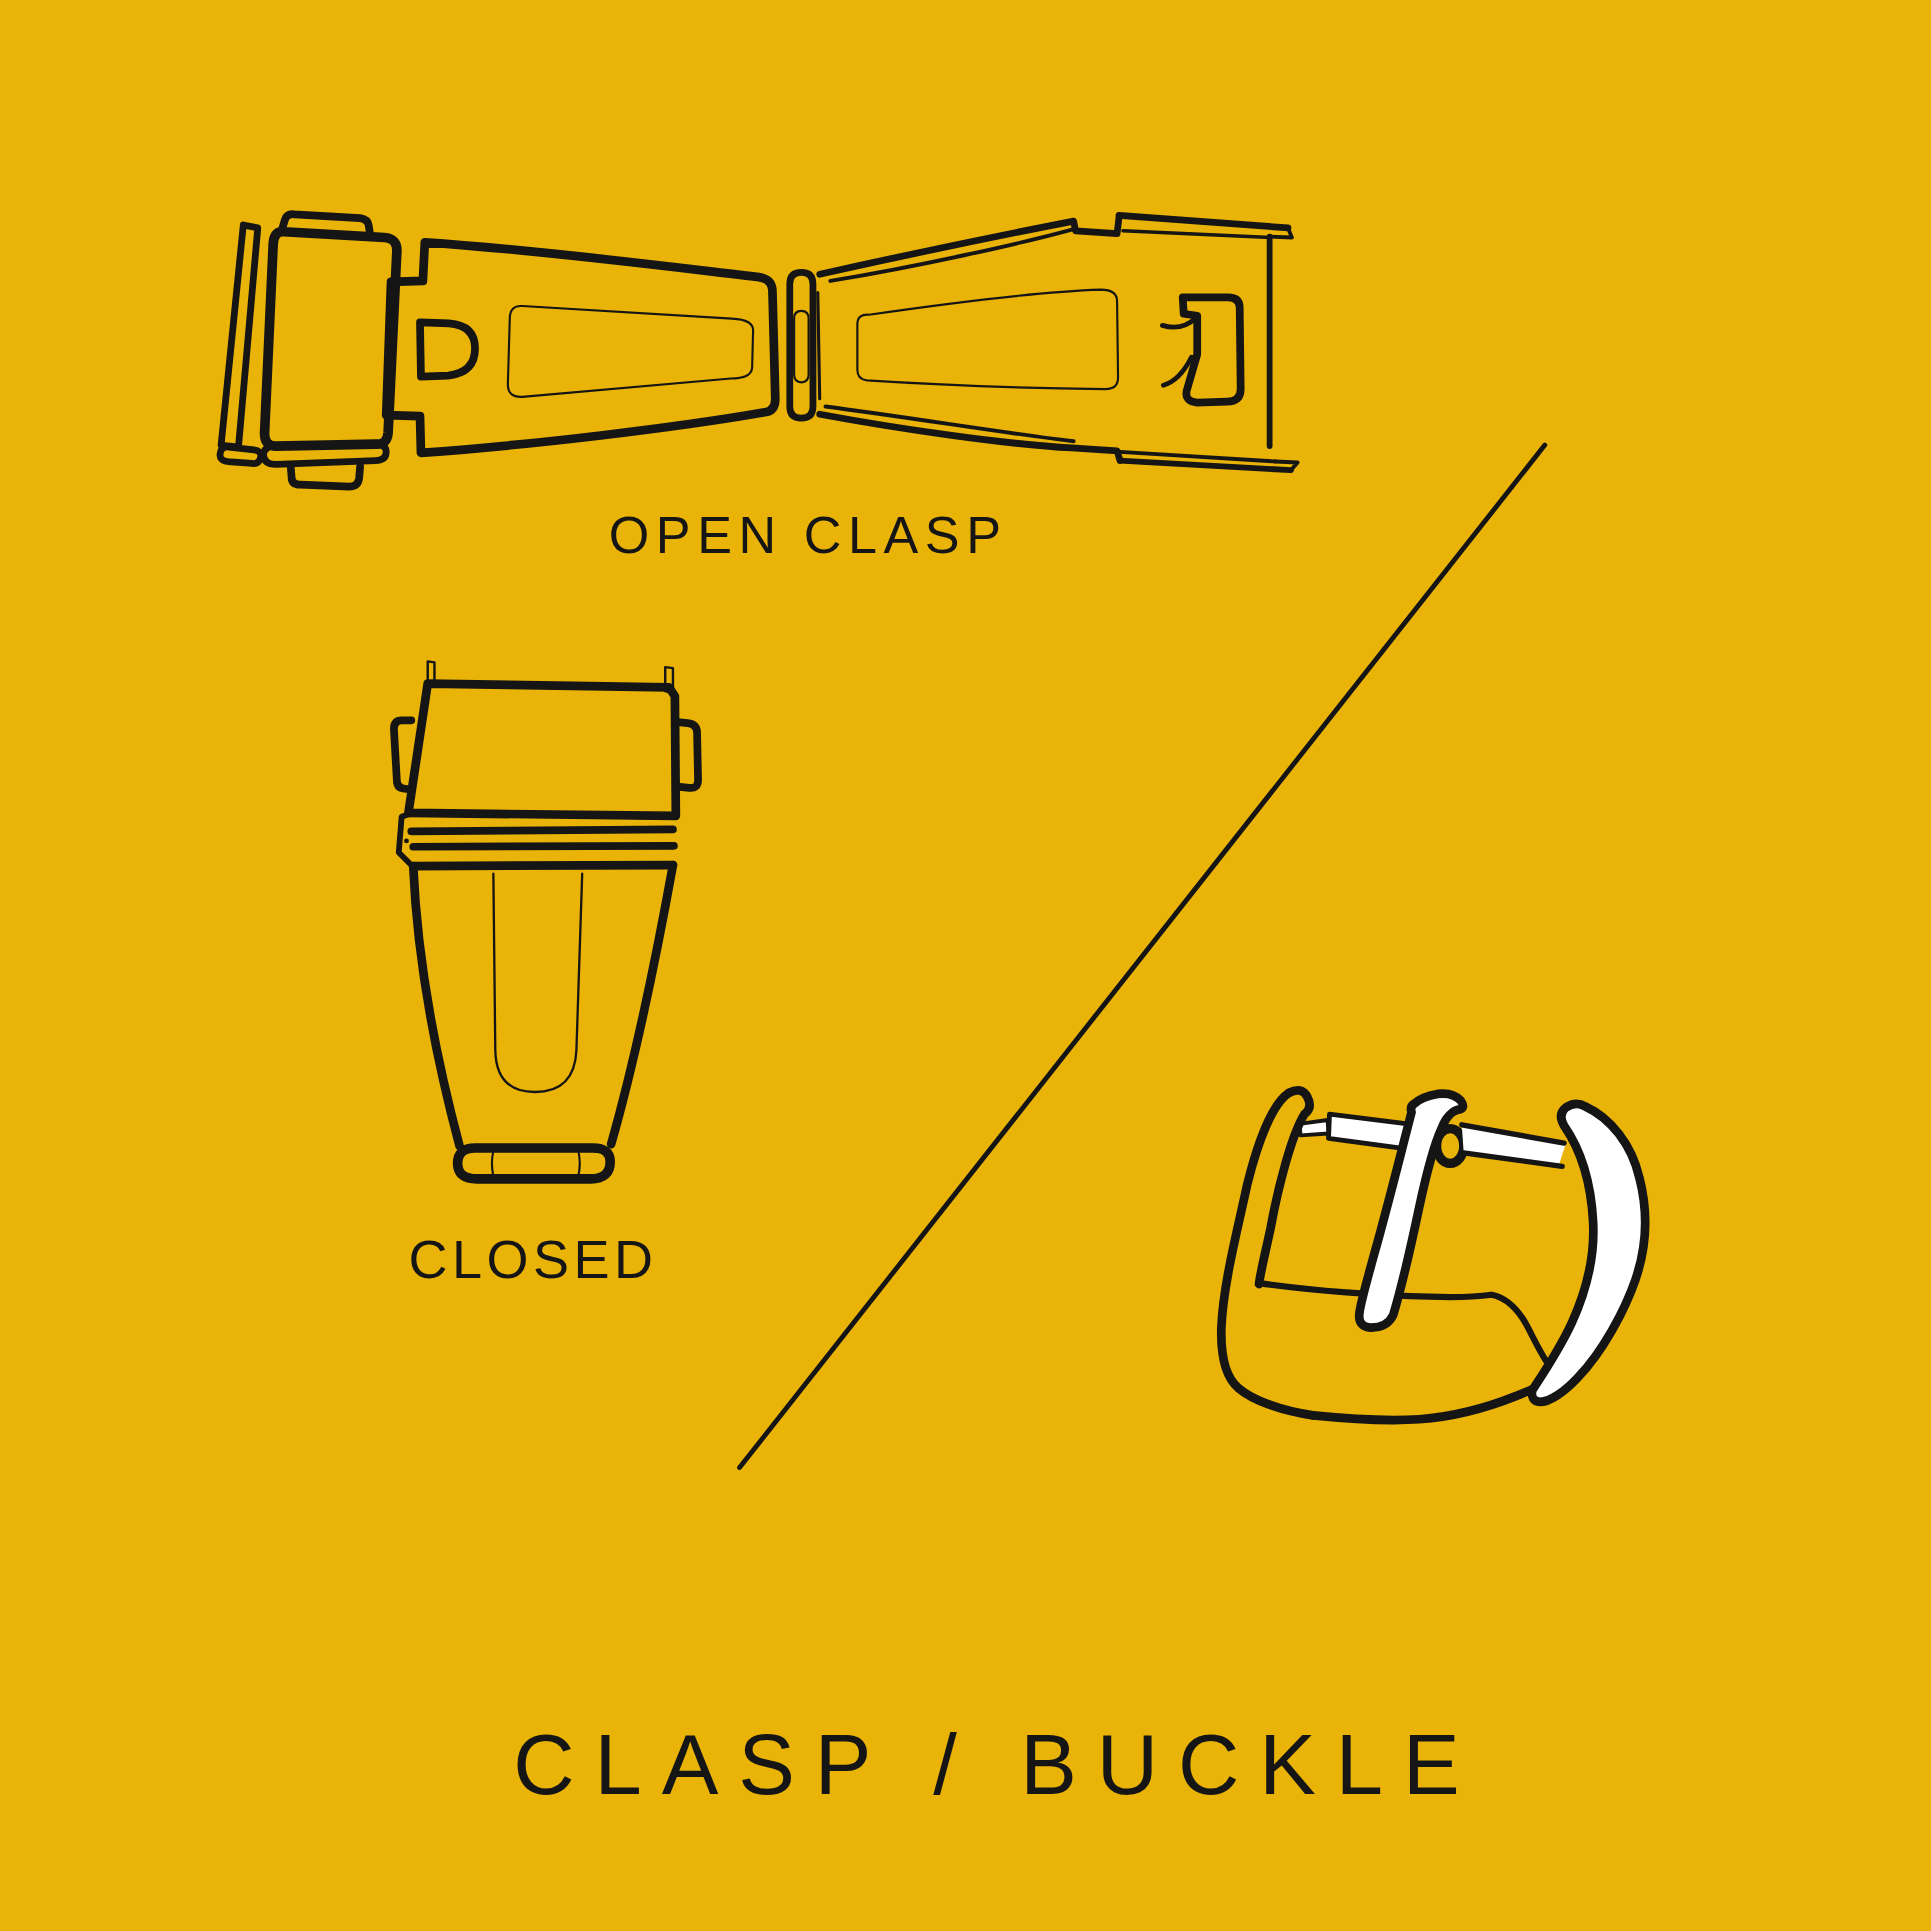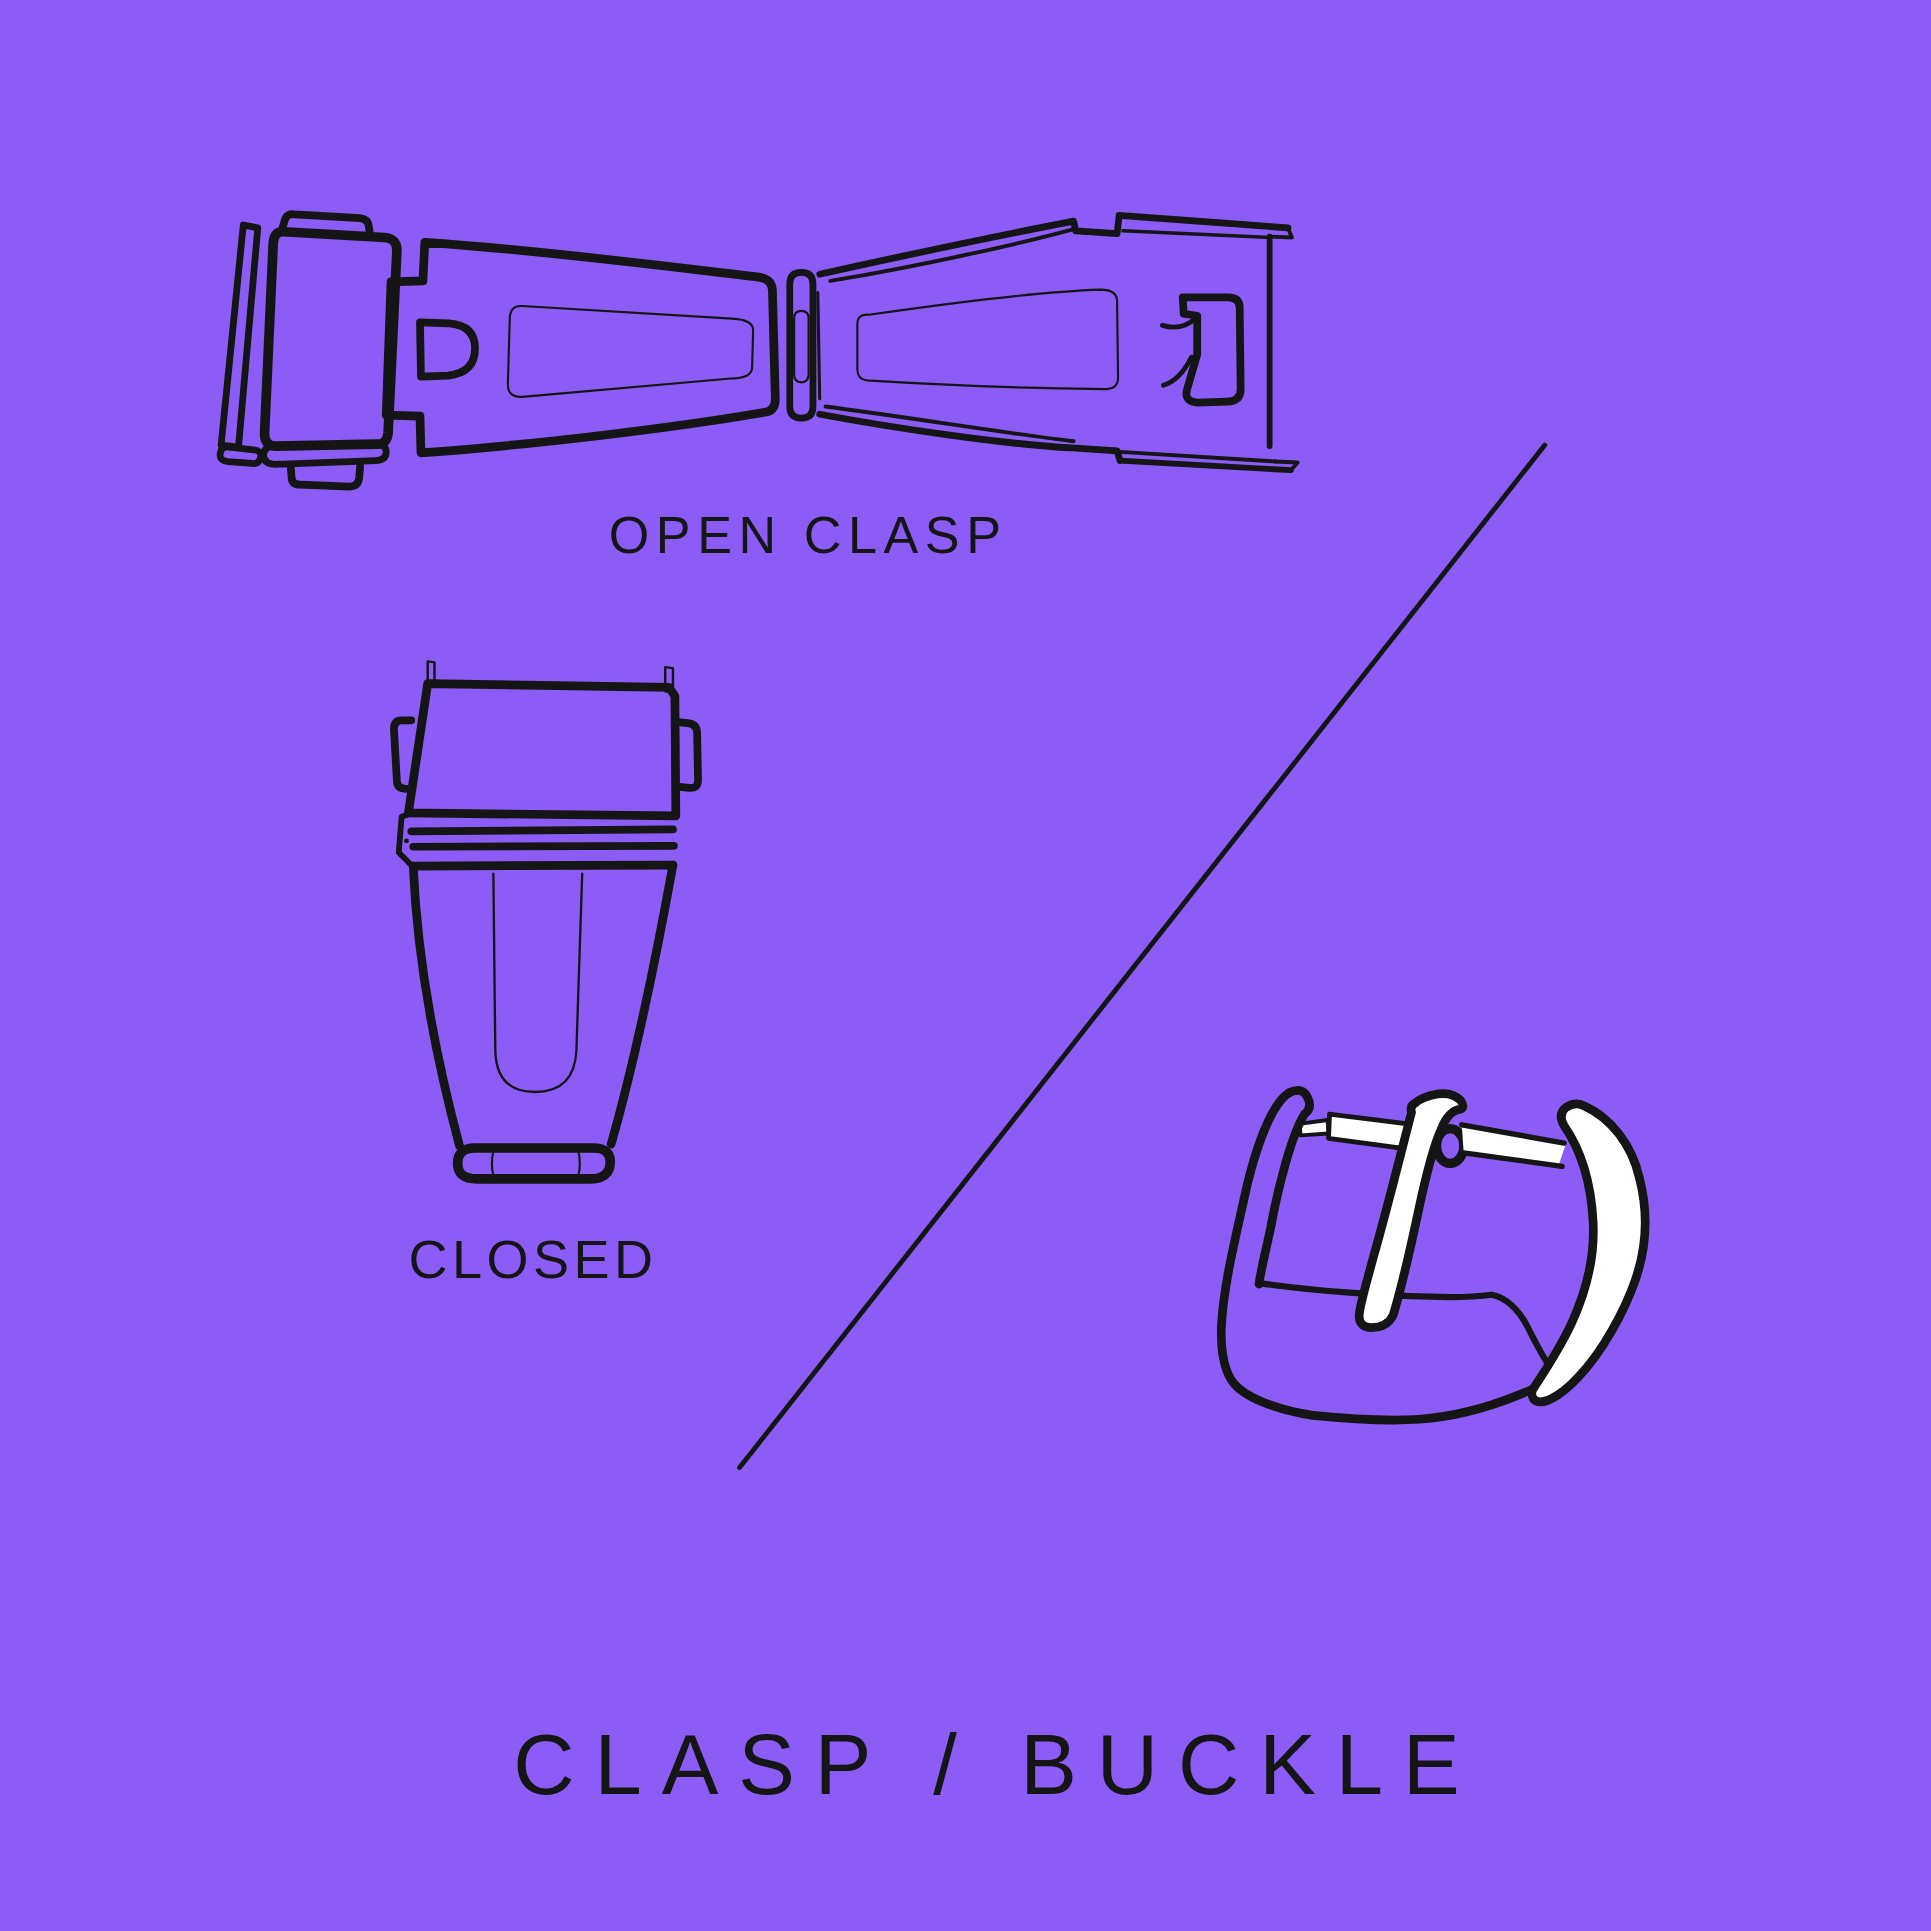--- a/index.html
+++ b/index.html
@@ -1,16 +1,16 @@
 <!DOCTYPE html>
 <html><head>
 <meta charset="utf-8">
 <style>
   html,body{margin:0;padding:0;background:#fff;}
-  .page{width:1931px;height:1931px;position:relative;background:#8b5cf6;overflow:hidden;}
+  .page{width:1931px;height:1931px;position:relative;background:#eab308;overflow:hidden;}
   svg{display:block;}
   text{font-family:"Liberation Sans",sans-serif;fill:#151515;}
 </style>
 </head>
 <body>
 <div class="page">
 <svg width="1931" height="1931" viewBox="0 0 2000 2000" fill="none" stroke="#151515" stroke-linejoin="round" stroke-linecap="round">
 
 <g id="openclasp">
 

